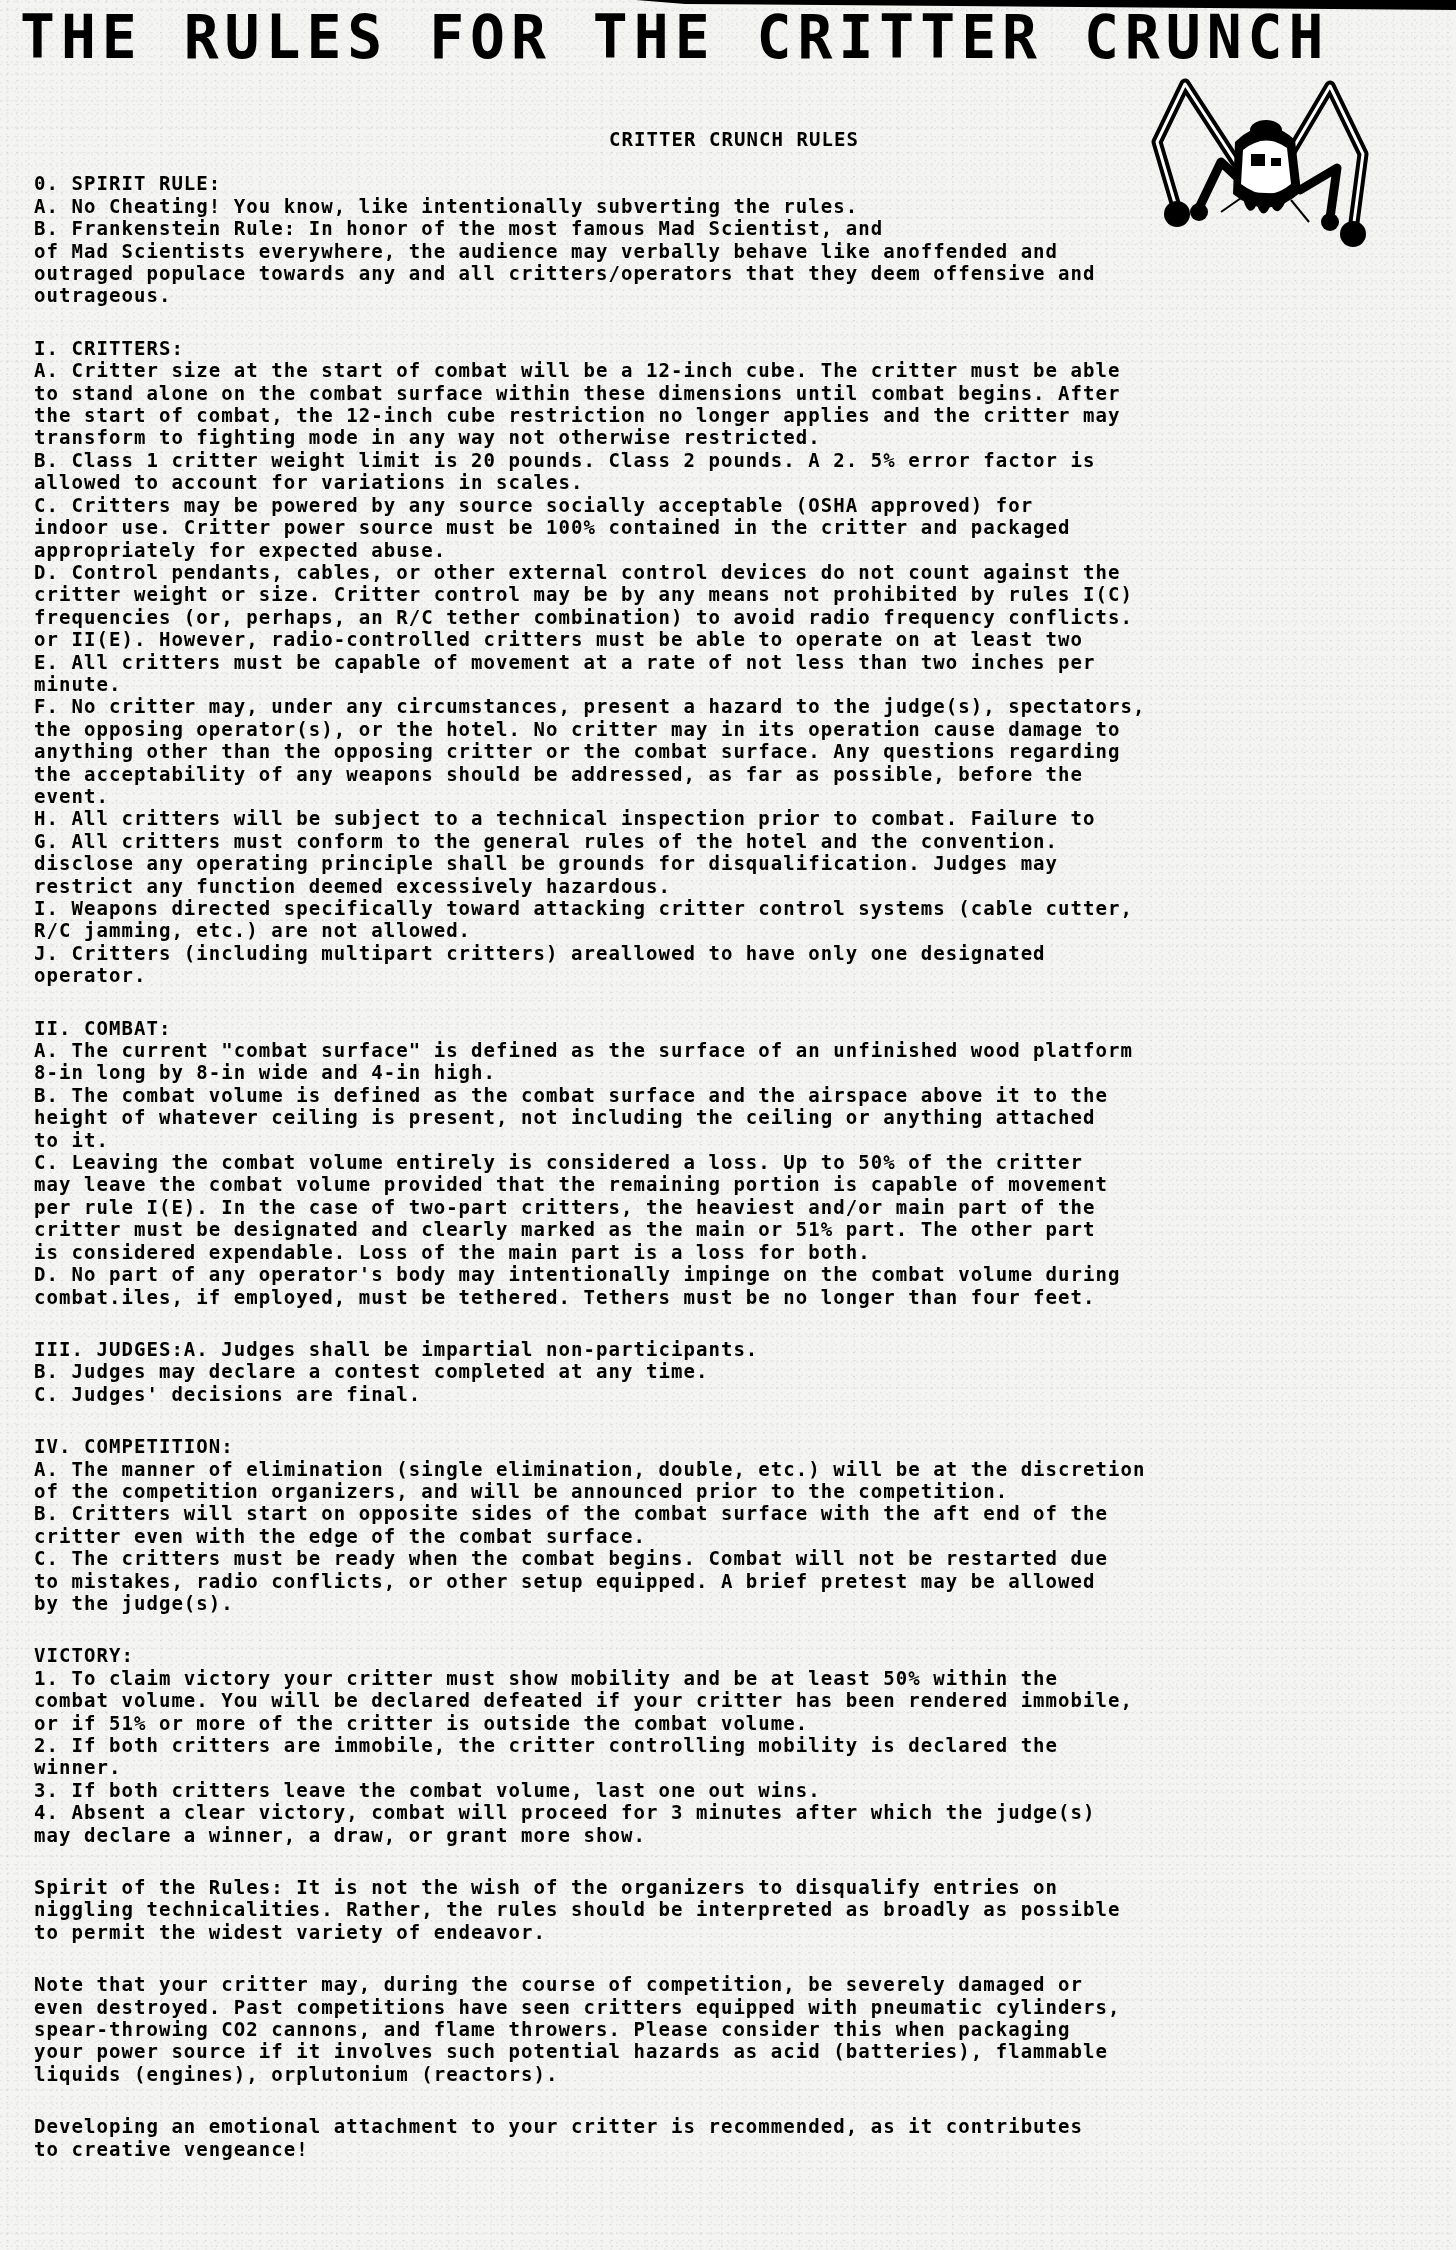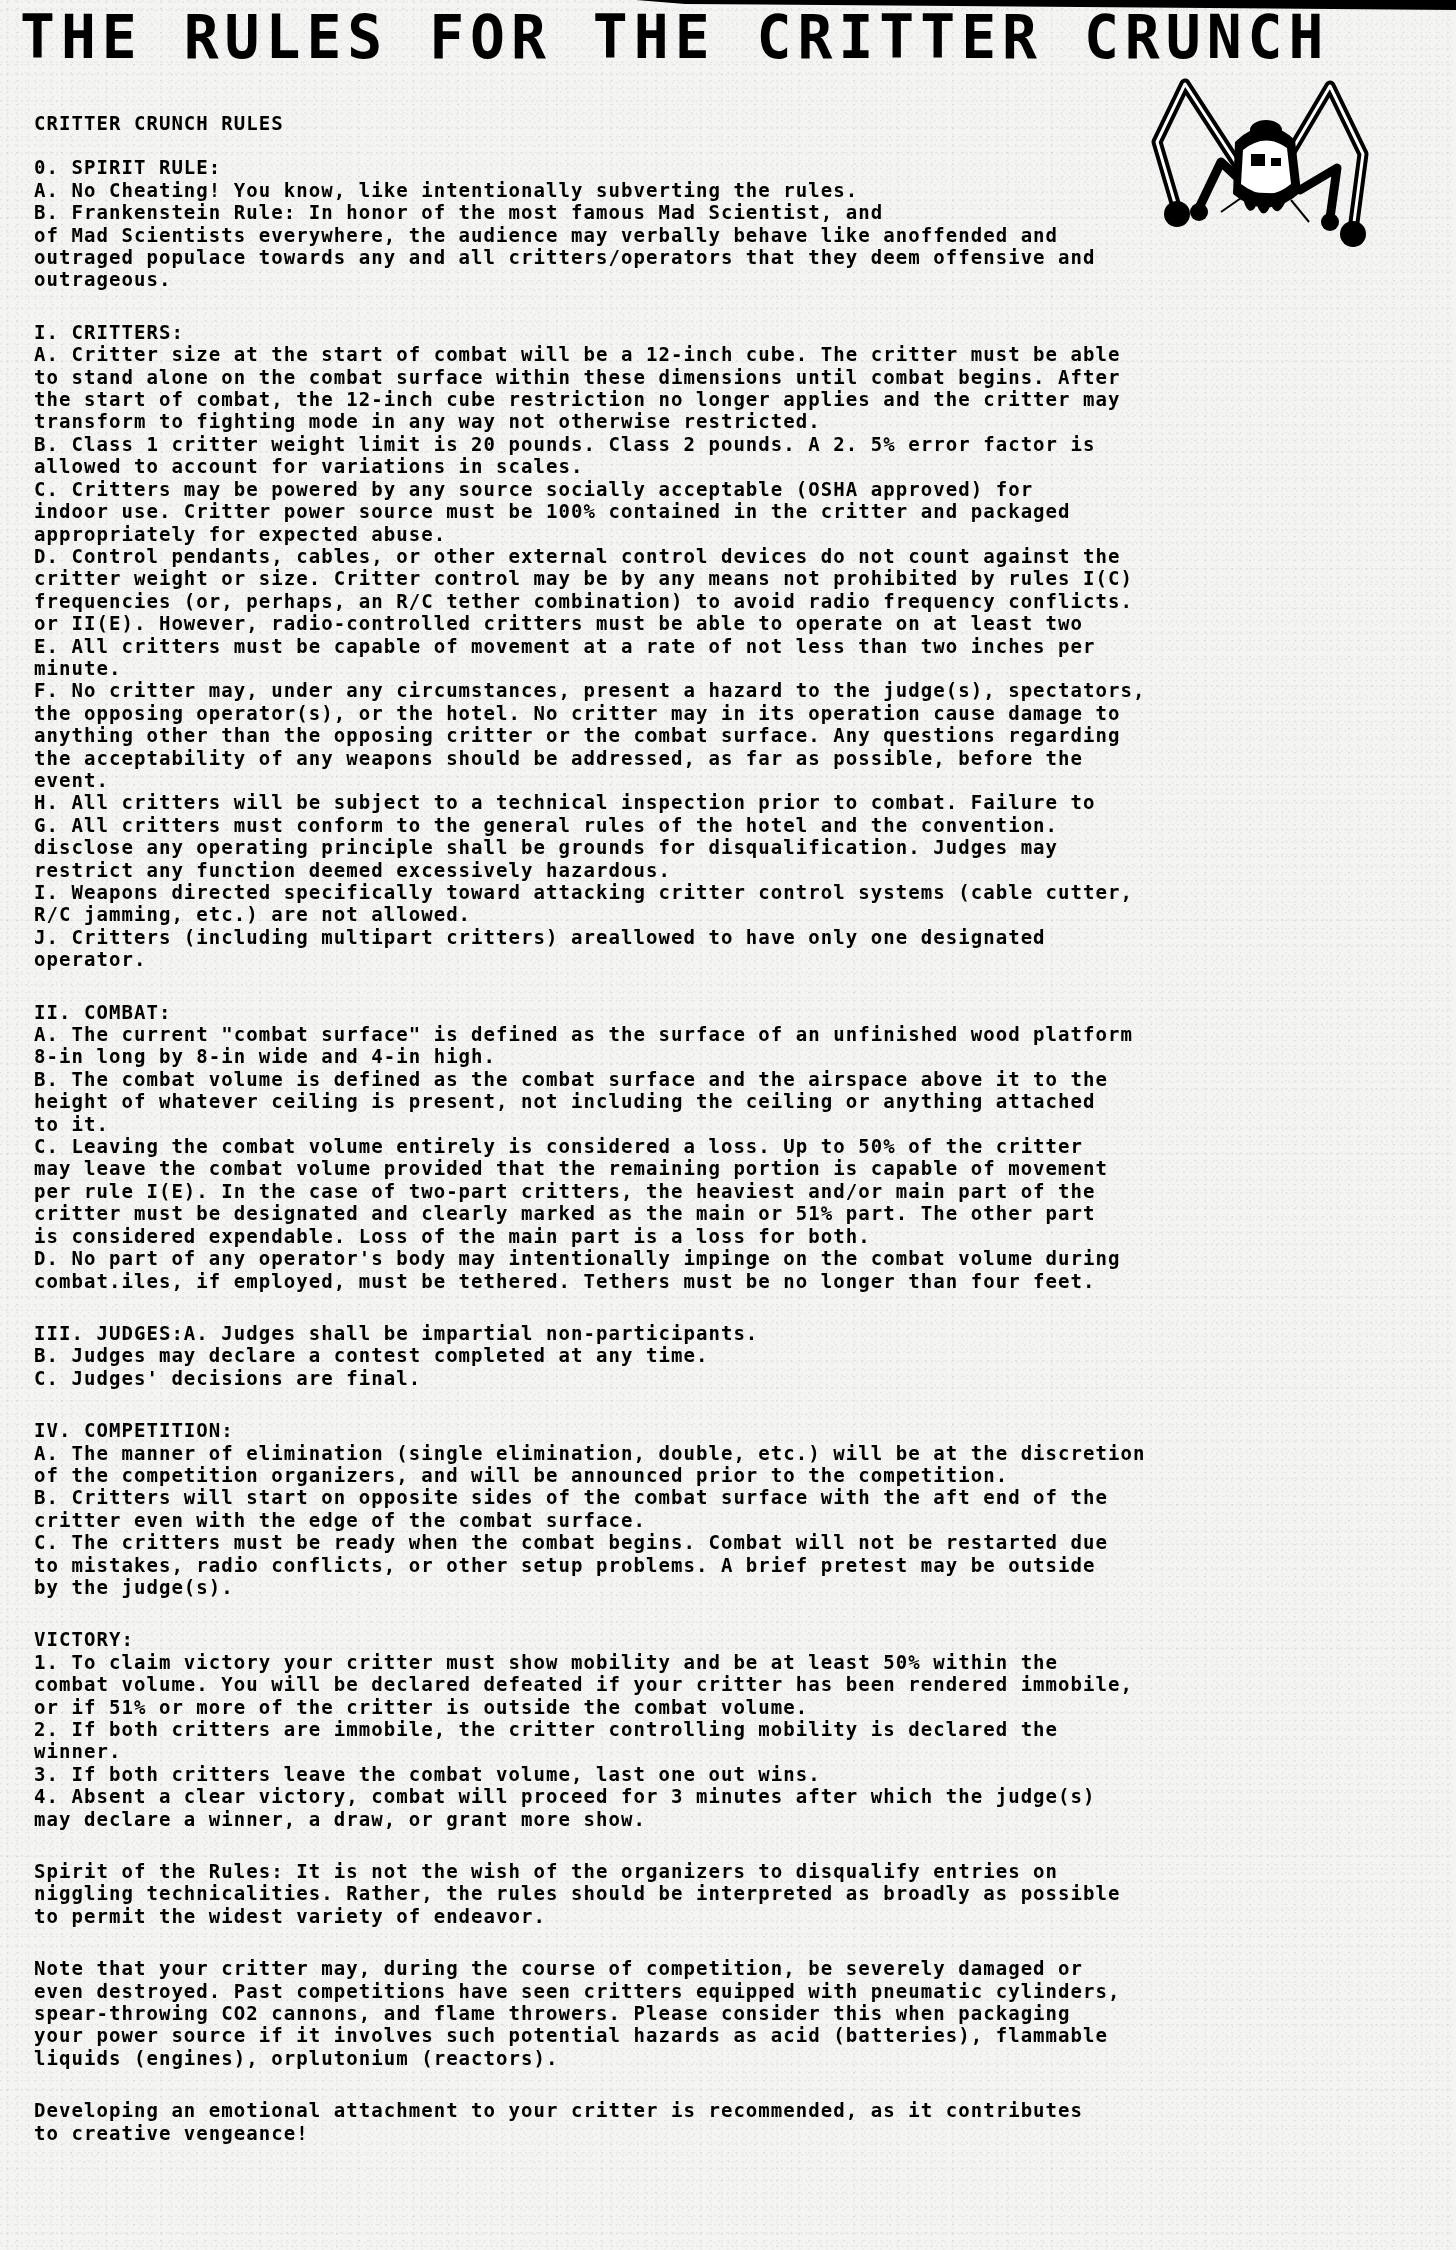--- a/index.html
+++ b/index.html
@@ -41,21 +41,21 @@
     .content {
       position: absolute;
       left: 34px;
       top: 112px;
       width: 1400px;
       font-size: 19px;
       font-weight: bold;
       line-height: 22.4px;
       letter-spacing: 1.05px;
     }
-    .content p { margin: 0; }
+    .content p { margin: 16px; text-align: center; }
     .doc-heading { margin-bottom: 22px !important; }
     .section { margin-bottom: 30px; }
     .section-head { }
     .line { white-space: pre; display: block; }
     .critter-art {
       position: absolute;
       left: 1125px; top: 72px;
       width: 270px; height: 190px;
     }
   </style>
@@ -163,21 +163,21 @@
     <span class="line">C. Judges' decisions are final.</span>
   </div>
 
   <div class="section">
     <span class="line section-head">IV. COMPETITION:</span>
     <span class="line">A. The manner of elimination (single elimination, double, etc.) will be at the discretion</span>
     <span class="line">of the competition organizers, and will be announced prior to the competition.</span>
     <span class="line">B. Critters will start on opposite sides of the combat surface with the aft end of the</span>
     <span class="line">critter even with the edge of the combat surface.</span>
     <span class="line">C. The critters must be ready when the combat begins. Combat will not be restarted due</span>
-    <span class="line">to mistakes, radio conflicts, or other setup problems. A brief pretest may be outside</span>
+    <span class="line">to mistakes, radio conflicts, or other setup equipped. A brief pretest may be allowed</span>
     <span class="line">by the judge(s).</span>
   </div>
 
   <div class="section">
     <span class="line section-head">VICTORY:</span>
     <span class="line">1. To claim victory your critter must show mobility and be at least 50% within the</span>
     <span class="line">combat volume. You will be declared defeated if your critter has been rendered immobile,</span>
     <span class="line">or if 51% or more of the critter is outside the combat volume.</span>
     <span class="line">2. If both critters are immobile, the critter controlling mobility is declared the</span>
     <span class="line">winner.</span>

